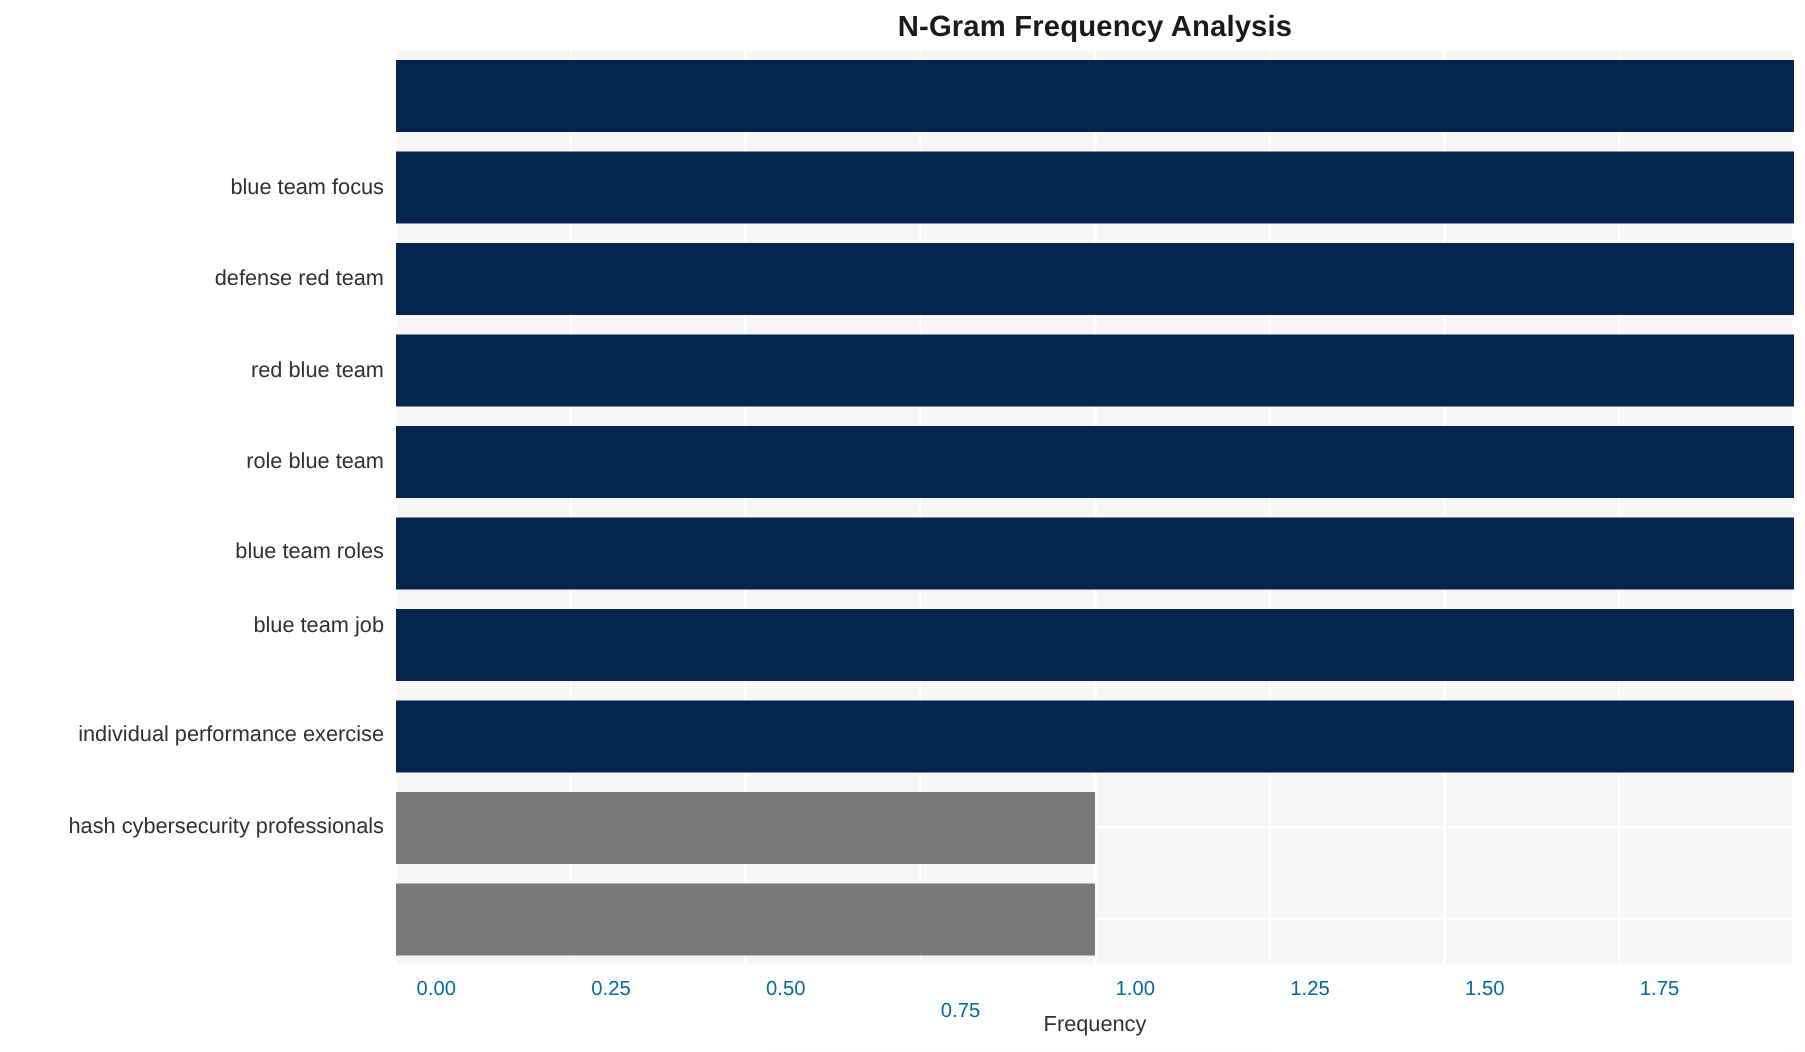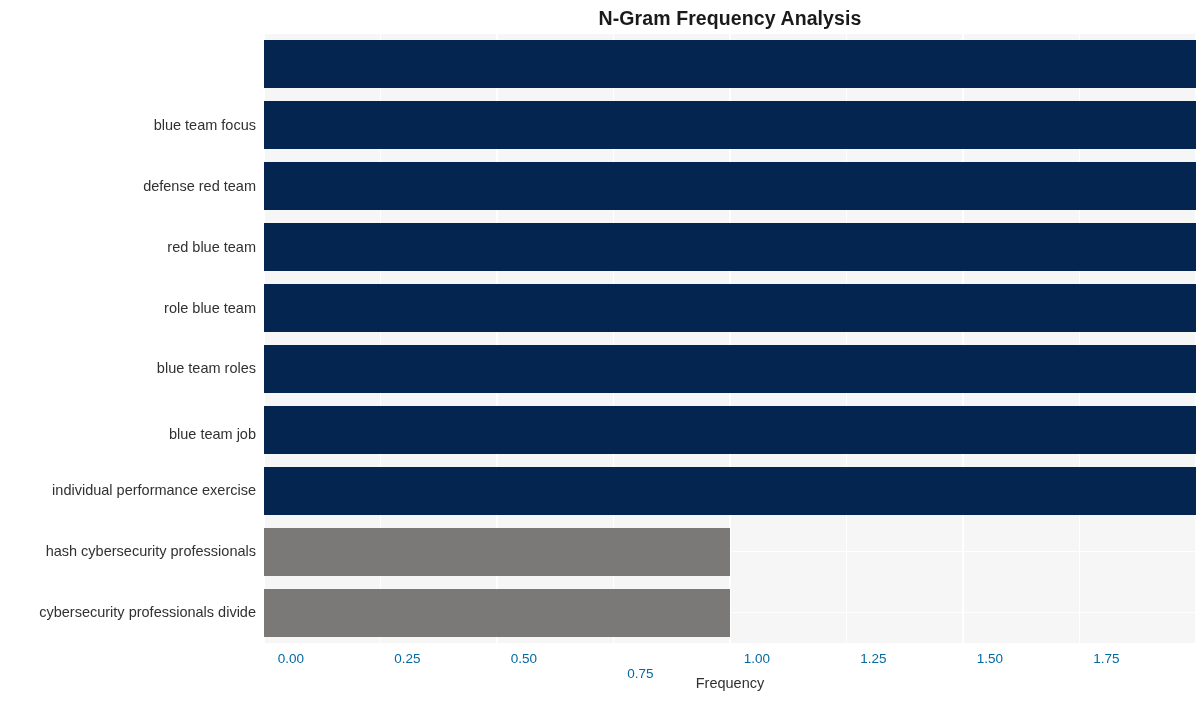--- a/index.html
+++ b/index.html
@@ -161,24 +161,23 @@
         <div class="bar" title="cybersecurity professionals divide: 1" style="top: 554.55px; width: 466px; background: rgb(123, 121, 119);"></div>
       </div>
   </div>
 
   <div id="y-labels">
       <div class="ylabel" style="top: 82.85px;">blue team focus</div>
       <div class="ylabel" style="top: 143.75px;">defense red team</div>
       <div class="ylabel" style="top: 204.65px;">red blue team</div>
       <div class="ylabel" style="top: 265.55px;">role blue team</div>
       <div class="ylabel" style="top: 326.45px;">blue team roles</div>
-      <div class="ylabel" style="top: 392px;">blue team job</div>
+      <div class="ylabel" style="top: 375px;">blue team job</div>
       <div class="ylabel" style="top: 448.25px;">individual performance exercise</div>
       <div class="ylabel" style="top: 509.15px;">hash cybersecurity professionals</div>
-      <div class="ylabel" style="top: 570.05px;">cybersecurity professionals divide</div>
     </div>
 
   <div id="x-labels">
       <div class="xtick" style="left: 0px;">0.00</div>
       <div class="xtick" style="left: 116.5px;">0.25</div>
       <div class="xtick" style="left: 233px;">0.50</div>
       <div class="xtick" style="left: 349.5px; margin-top: 15px;">0.75</div>
       <div class="xtick" style="left: 466px;">1.00</div>
       <div class="xtick" style="left: 582.5px;">1.25</div>
       <div class="xtick" style="left: 699px;">1.50</div>

